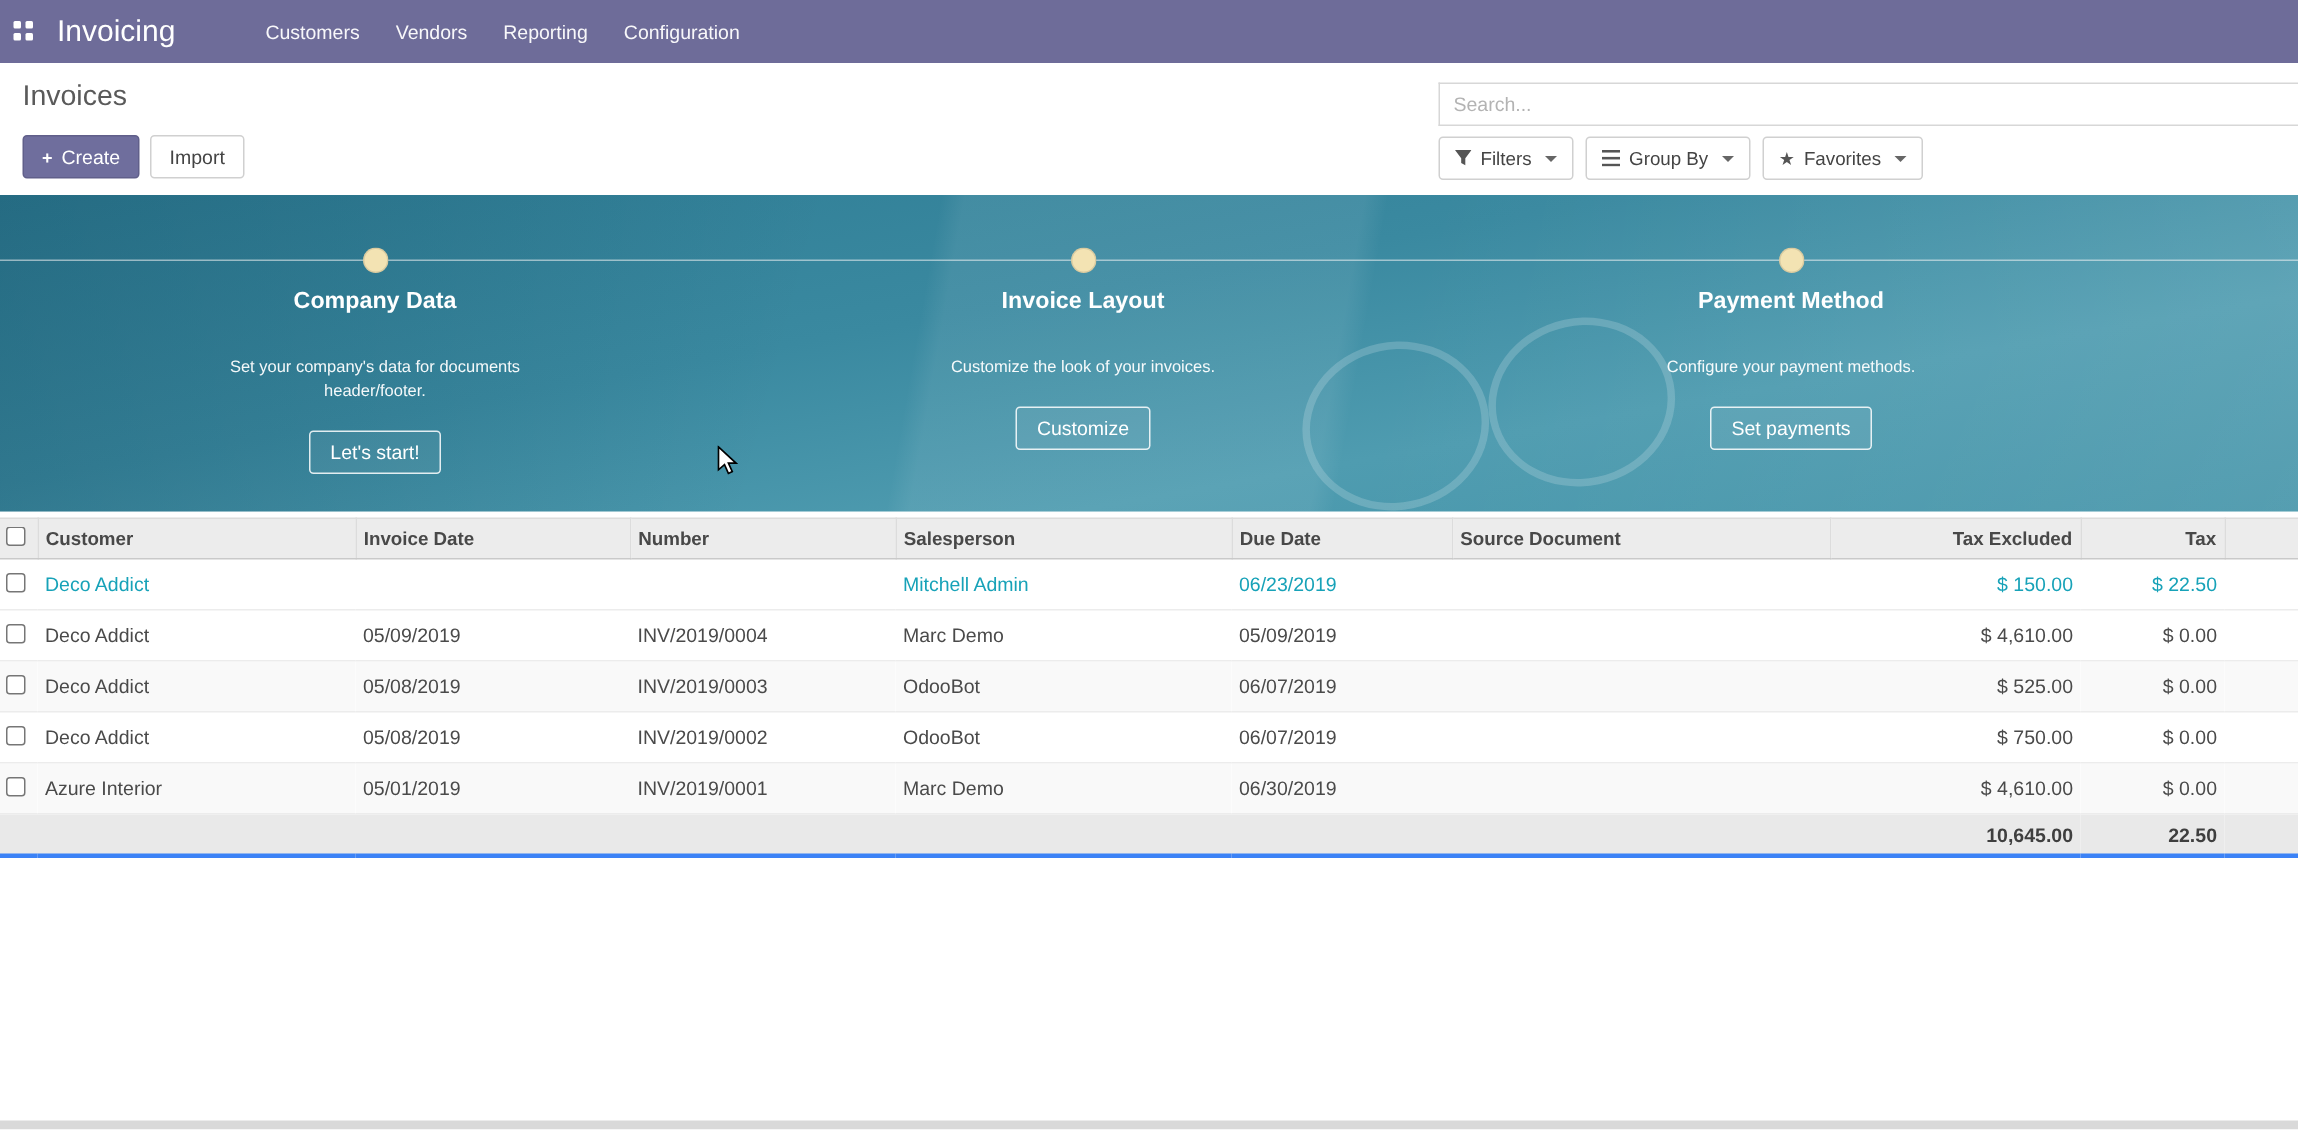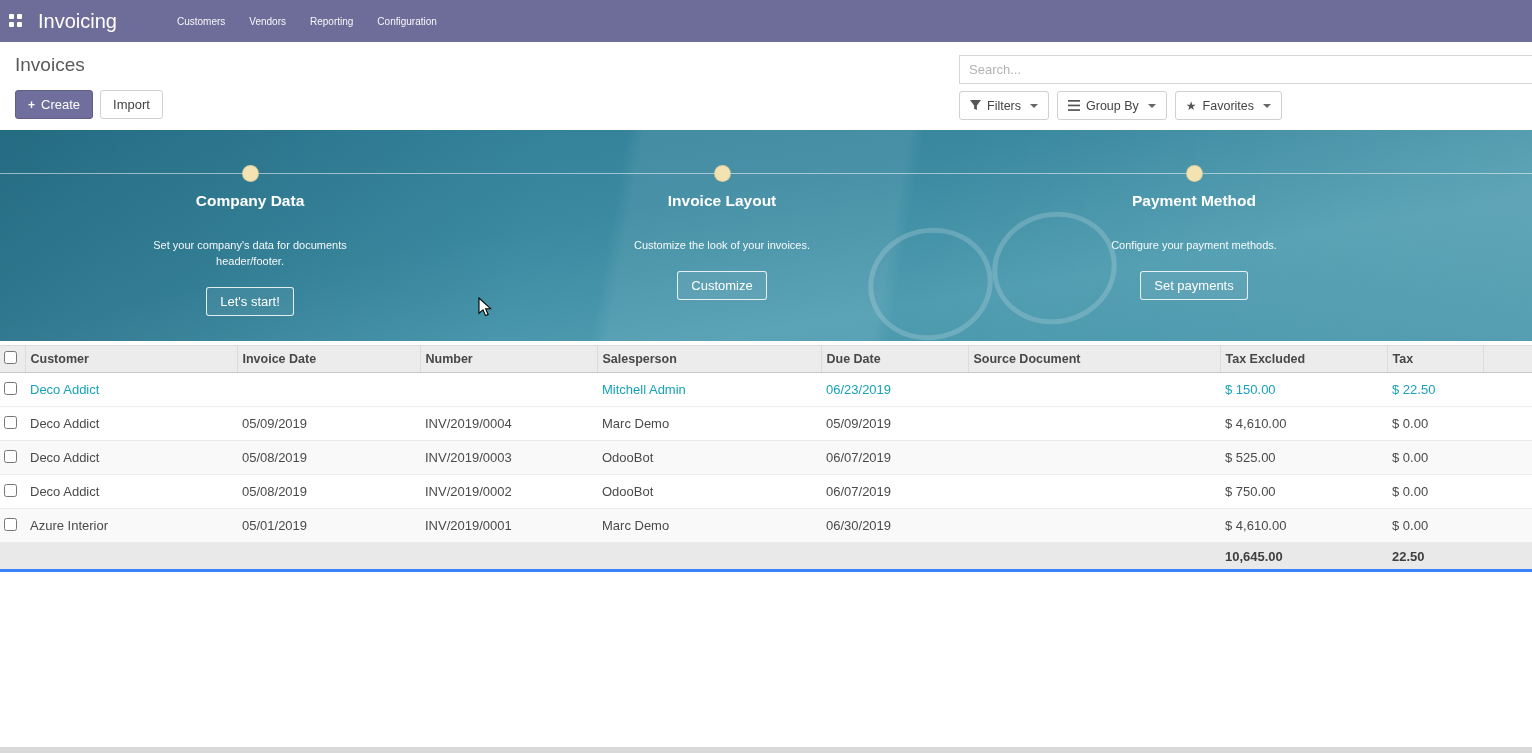--- a/index.html
+++ b/index.html
@@ -9,21 +9,21 @@
     font-family:"Liberation Sans", sans-serif; background:#fff; color:#4a4a4a;
   }
 
   
   .navbar { height:42px; background:#6e6c99; display:flex; align-items:center; color:#fff; }
   .apps-icon { width:14px; height:14px; margin:0 15px 0 9px; display:grid;
     grid-template-columns:5px 5px; grid-template-rows:5px 5px; gap:3px; cursor:pointer; }
   .apps-icon span { background:#fff; border-radius:1px; }
   .brand { font-size:20px; font-weight:500; margin-right:48px; cursor:pointer; }
   .menu { display:flex; }
-  .menu a { font-size:10px; color:rgba(255,255,255,.95); padding:12px 12px; text-decoration:none; cursor:pointer; }
+  .menu a { font-size:13px; color:rgba(255,255,255,.95); padding:12px 12px; text-decoration:none; cursor:pointer; }
 
   
   .control-panel { position:relative; height:88px; padding:12px 0 0 15px; }
   .page-title { font-size:19px; font-weight:400; color:#5a5a5a; margin:0 0 14px; }
   .btn-row { display:flex; gap:7px; }
   .btn { height:29px; padding:0 12px; font-size:13px; border-radius:3px;
     border:1px solid #d0d0d0; background:#fff; color:#444; cursor:pointer;
     font-family:inherit; display:inline-flex; align-items:center; gap:6px; }
   .btn.primary { background:#6f6e9d; border-color:#605f8a; color:#fff; }
   .plus-glyph { font-size:12px; font-weight:700; }
@@ -65,21 +65,21 @@
     color:#fff; font-size:13px; padding:6px 13px; border-radius:3px; cursor:pointer;
     font-family:inherit; }
 
   
   .table-area { margin-top:4px; }
   table { width:1532px; border-collapse:collapse; table-layout:fixed; font-size:13px; color:#4a4a4a; }
   thead th { background:#ececec; border-top:1px solid #dcdcdc; border-bottom:1px solid #c9c9c9;
     border-right:1px solid #dcdcdc; height:27px; font-weight:700; text-align:left;
     padding:0 5px; font-size:12.5px; color:#484848; white-space:nowrap; overflow:hidden; }
   thead th:last-child { border-right:none; }
-  th.num, td.num { }
+  th.num, td.num { text-align:right; }
   tbody td { height:34px; border-bottom:1px solid #ececec; padding:0 5px;
     white-space:nowrap; overflow:hidden; }
   tbody tr { cursor:pointer; }
   tbody tr:nth-child(2n+3) { background:#f9f9f9; }
   .draft-row td { color:#17a2b8; }
   td.cb, th.cb { padding:0 0 0 4px; }
   input[type="checkbox"] { width:13px; height:13px; margin:0; cursor:pointer; }
   tfoot td { background:#e9e9e9; font-weight:700; height:28px; padding:0 5px;
     border-top:1px solid #d0d0d0; border-bottom:3px solid #3b82f6; color:#3f3f3f; }
 

